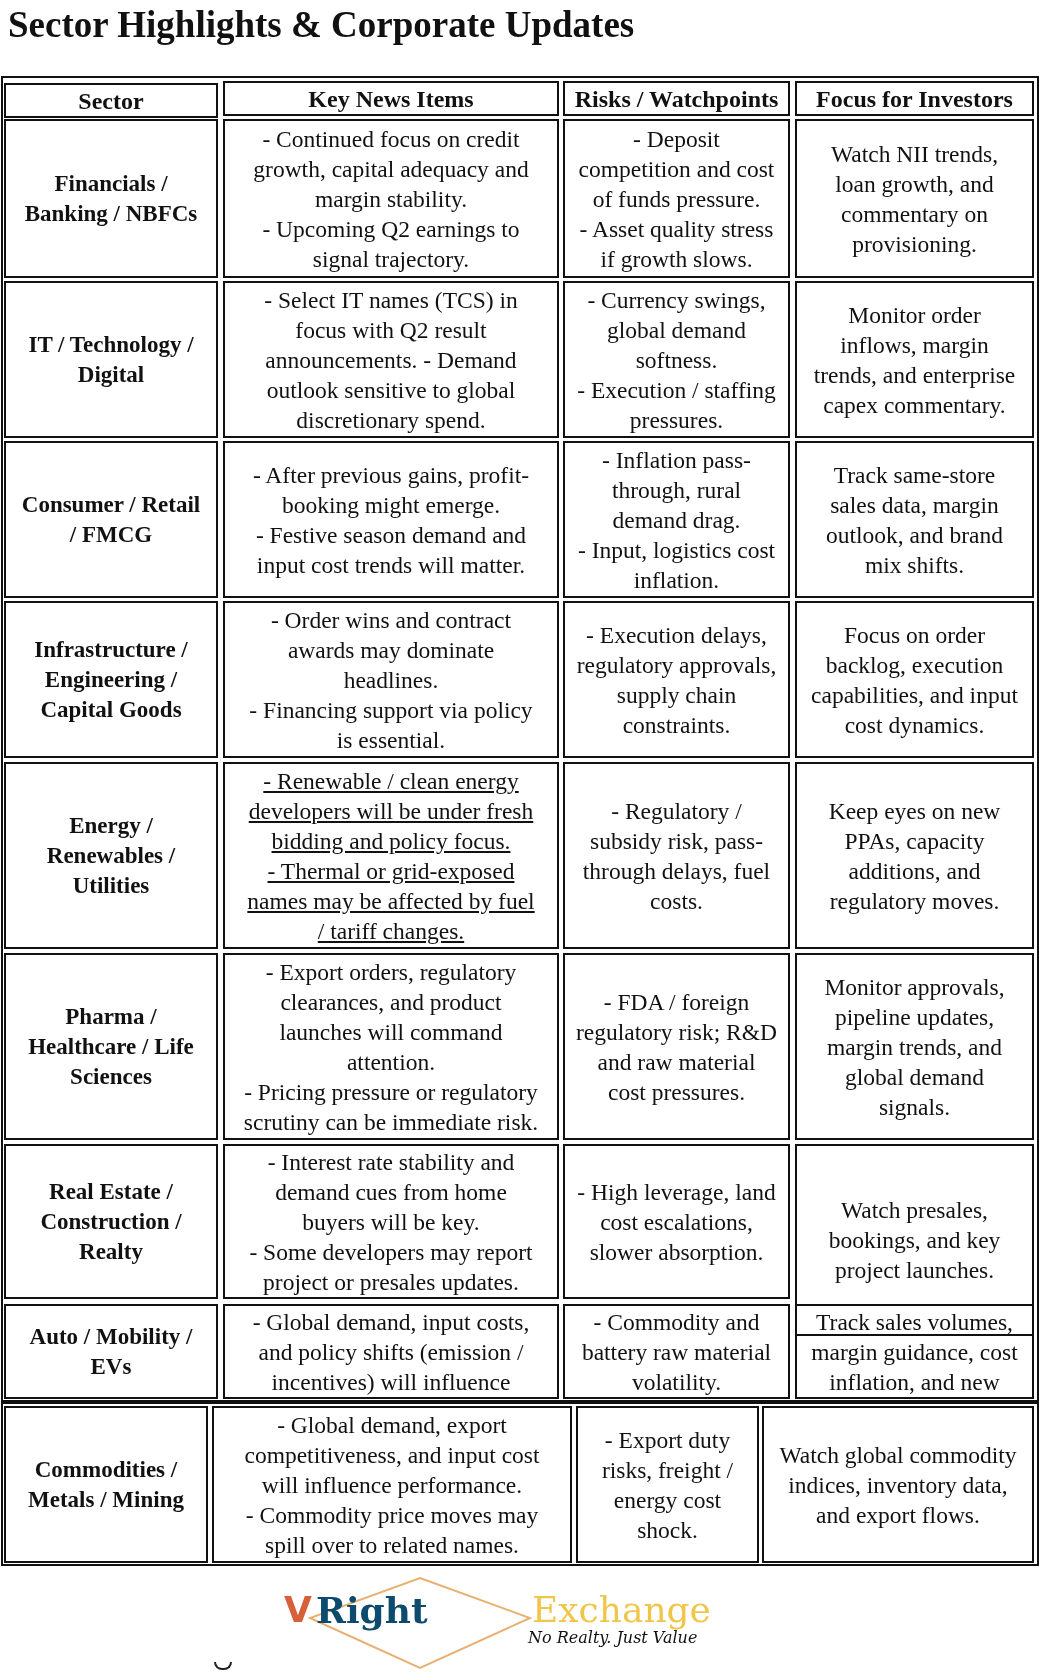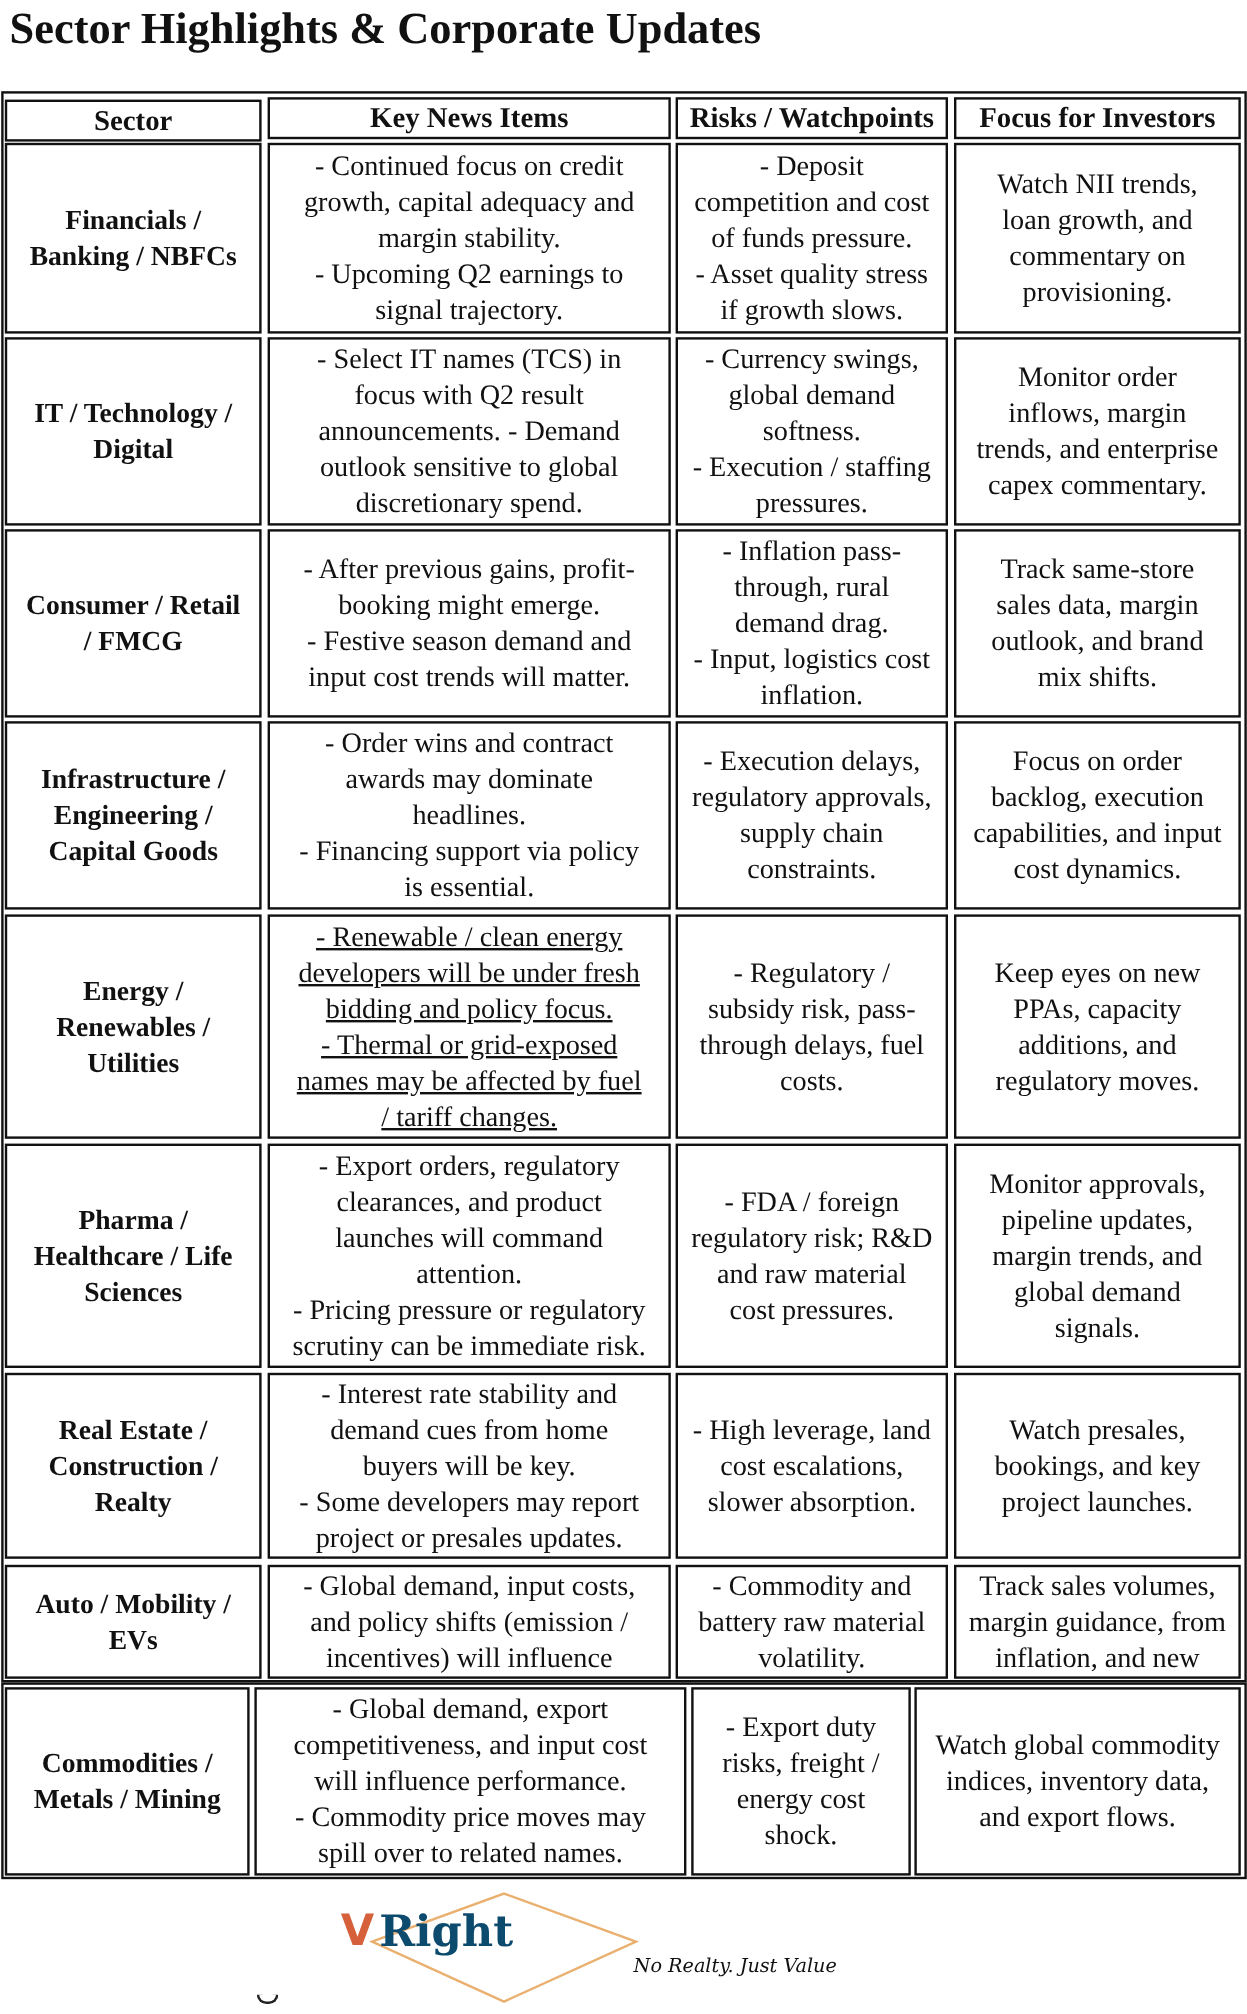--- a/index.html
+++ b/index.html
@@ -204,21 +204,21 @@
 demand cues from home
 buyers will be key.
 - Some developers may report
 project or presales updates.</span>
   </div>
 <div class="cell" style="left:563px; top:1144px; width:227px; height:155px;">
     <span>- High leverage, land
 cost escalations,
 slower absorption.</span>
   </div>
-<div class="cell" style="left:795px; top:1144px; width:239px; height:155px;">
+<div class="cell" style="left:795px; top:1144px; width:239px; height:192px;">
     <span>Watch presales,
 bookings, and key
 project launches.</span>
   </div>
 
 <div class="cell sec" style="left:4px; top:1304px; width:214px; height:95px;">
     <span>Auto / Mobility /
 EVs</span>
   </div>
 <div class="cell" style="left:223px; top:1304px; width:336px; height:95px;">
@@ -226,21 +226,21 @@
 and policy shifts (emission /
 incentives) will influence</span>
   </div>
 <div class="cell" style="left:563px; top:1304px; width:227px; height:95px;">
     <span>- Commodity and
 battery raw material
 volatility.</span>
   </div>
 <div class="cell" style="left:795px; top:1304px; width:239px; height:95px;">
     <span>Track sales volumes,
-margin guidance, from
+margin guidance, cost
 inflation, and new</span>
   </div>
 
 <div class="tbl" style="left:1px; top:1402px; width:1038px; height:164px;"></div>
 <div class="cell sec" style="left:4px; top:1406px; width:204px; height:157px;">
     <span>Commodities /
 Metals / Mining</span>
   </div>
 <div class="cell" style="left:212px; top:1406px; width:360px; height:157px;">
     <span>- Global demand, export
@@ -260,16 +260,17 @@
 indices, inventory data,
 and export flows.</span>
   </div>
 
 <div class="logo">
   <svg width="540" height="106" style="position:absolute; left:0; top:0;">
     <polygon points="140,6 250,46 140,96 30,46" fill="none" stroke="#e9b070" stroke-width="2"></polygon>
   </svg>
   <span class="logo-word" style="left:4px; color:#d5603a; font-family:'DejaVu Sans', sans-serif; letter-spacing:-2px;">V</span>
   <span class="logo-word" style="left:36px; color:#0c4a6e;">Right</span>
+  <span class="logo-word" style="left:252px; color:#f0c64a; font-weight:normal;">Exchange</span>
   <span class="tagline">No Realty. Just Value</span>
 </div>
 
 <div class="frag"></div>
 
 </body></html>

